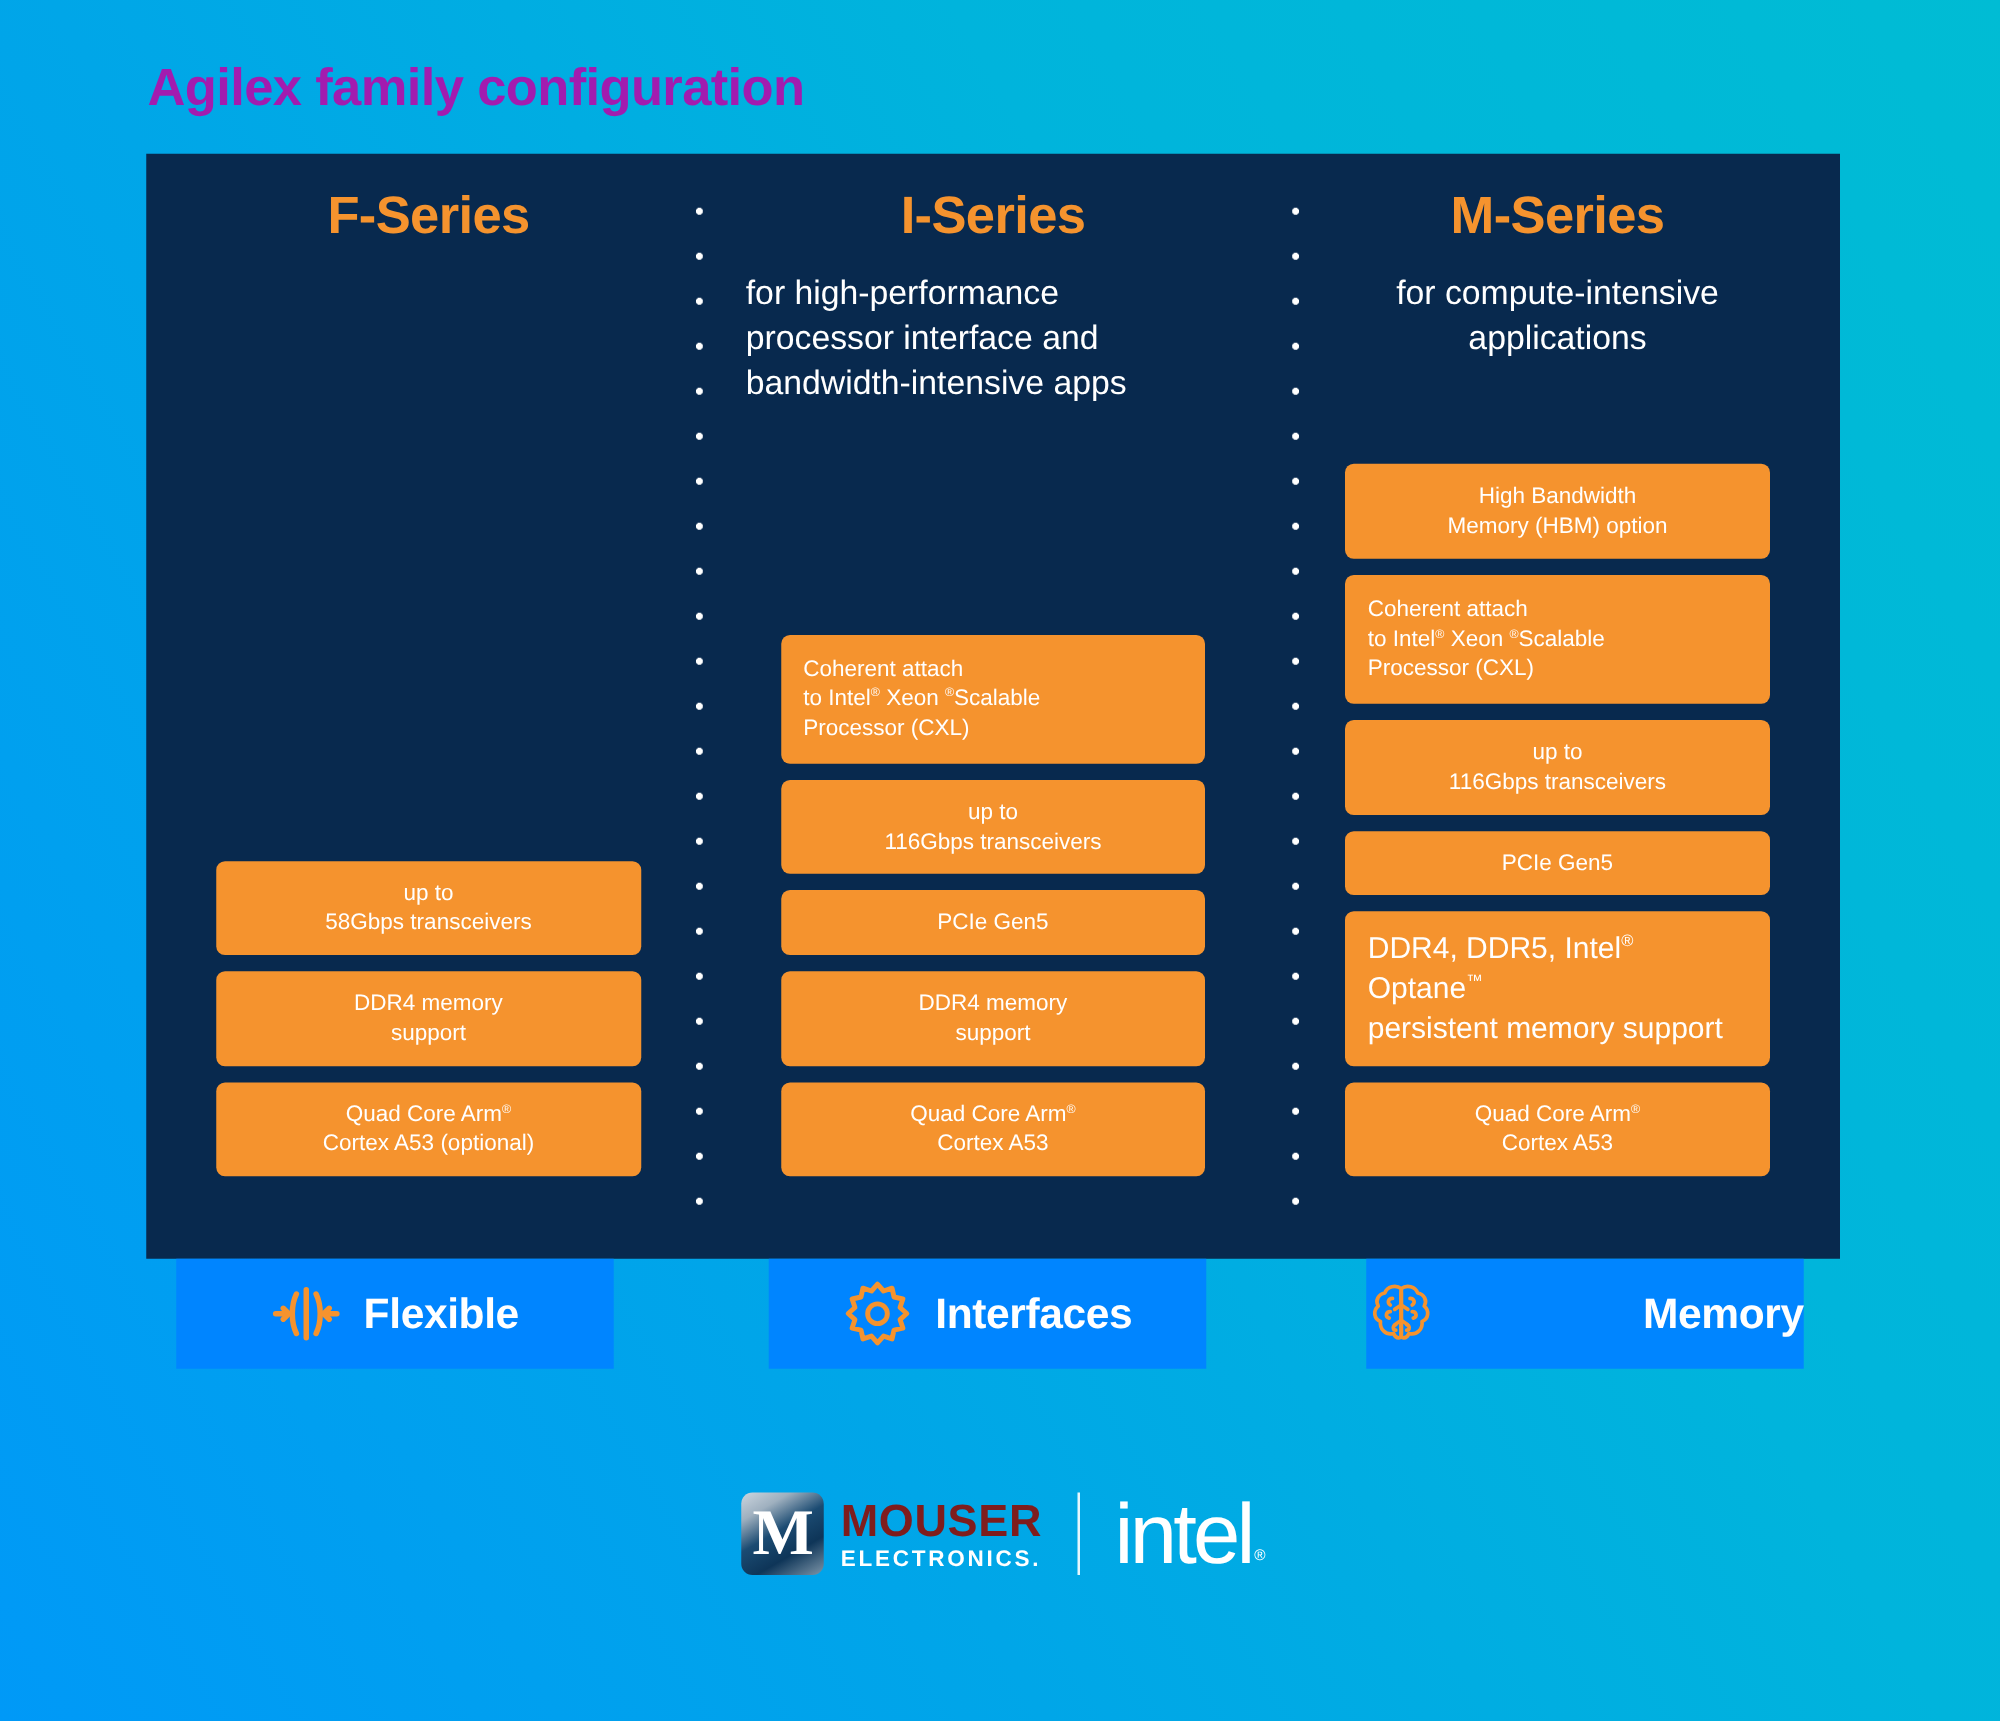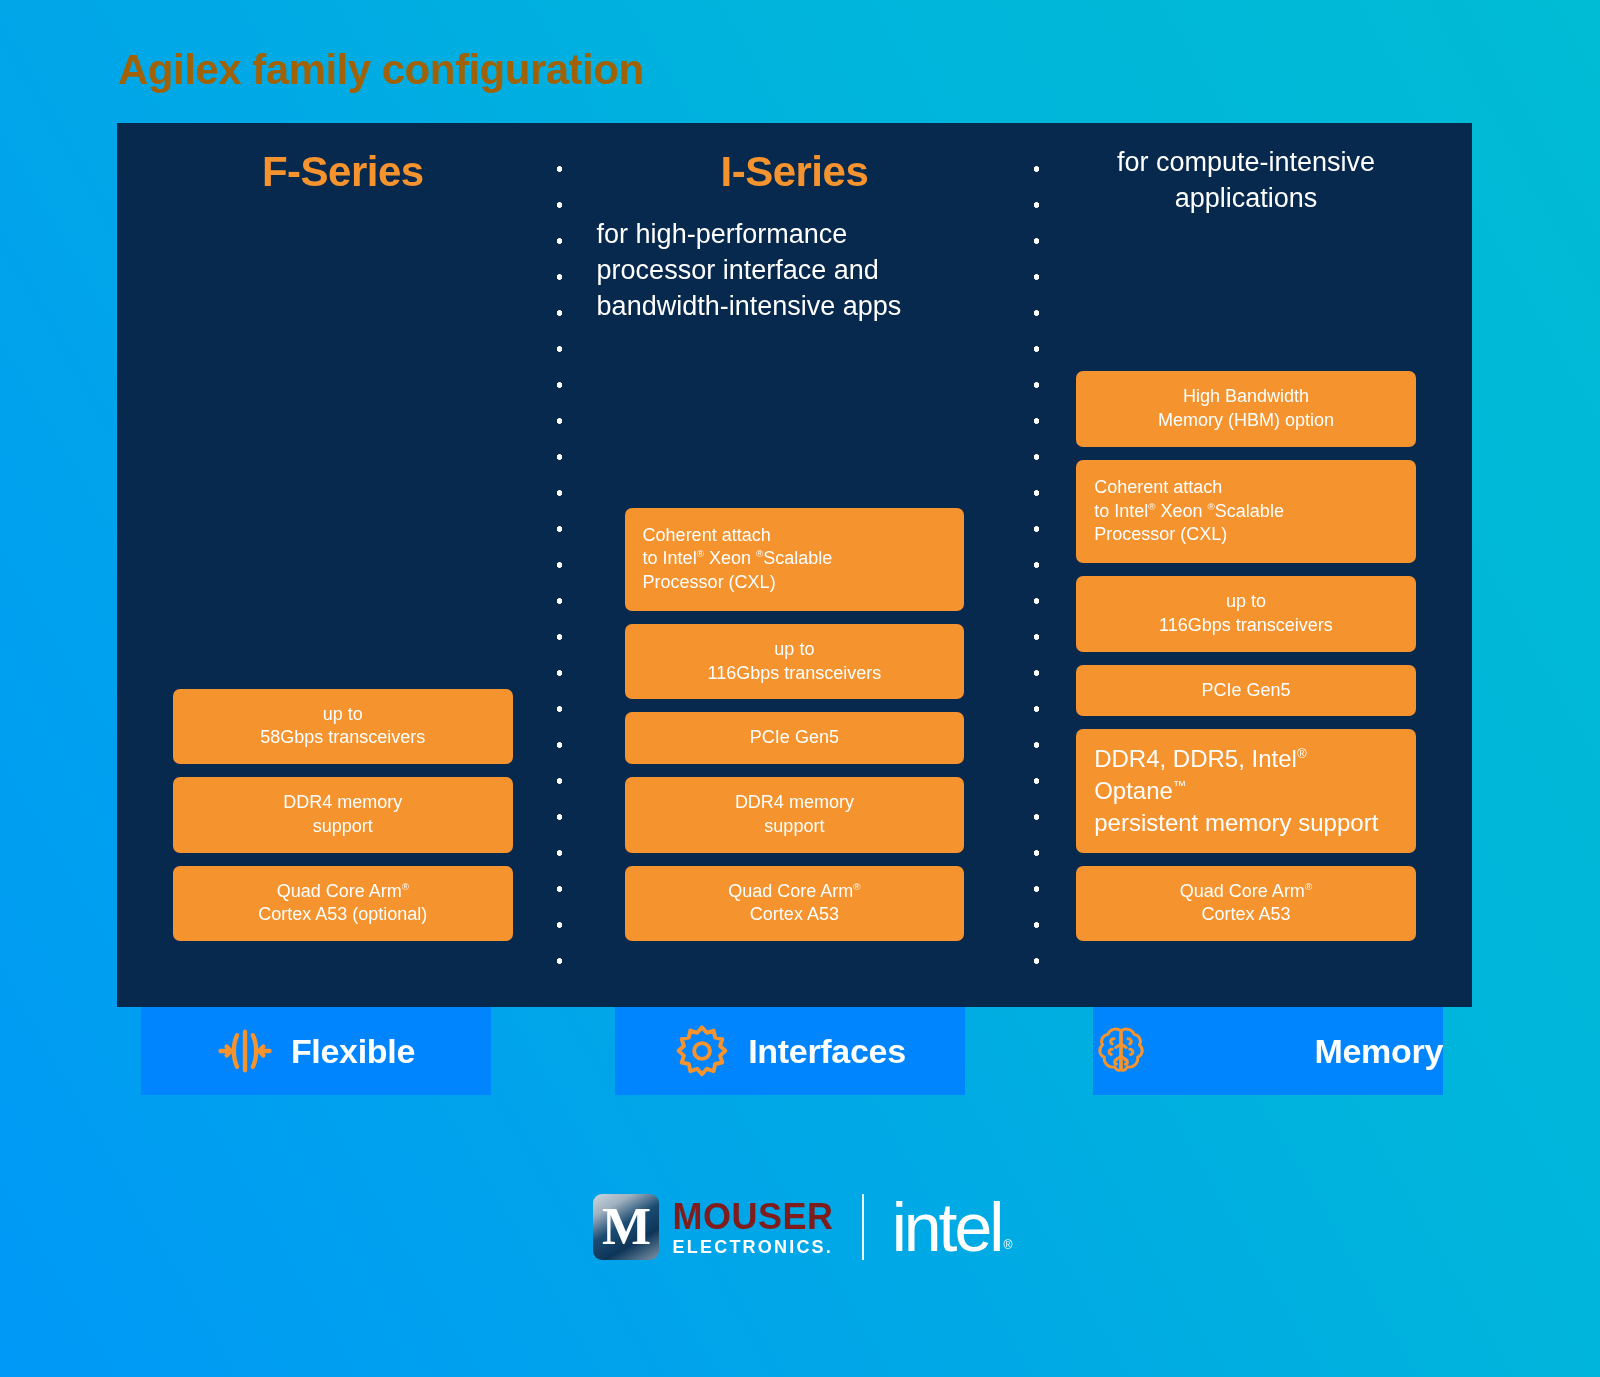--- a/index.html
+++ b/index.html
@@ -10,21 +10,21 @@
     position: relative;
     overflow: hidden;
   }
 
   
   .page-title{
     position:absolute;
     left:118px; top:46px;
     font-size:42px;
     font-weight:bold;
-    color:#a16207;
+    color:#a21caf;
     letter-spacing:-0.5px;
   }
 
   
   .panel{
     position:absolute;
     left:117px; top:123px;
     width:1355px; height:884px;
     background:#08294E;
   }
@@ -204,20 +204,21 @@
           <div class="box">up to<br>116Gbps transceivers</div>
           <div class="box">PCIe Gen5</div>
           <div class="box">DDR4 memory<br>support</div>
           <div class="box">Quad Core Arm<sup>®</sup><br>Cortex A53</div>
         </div>
       </div>
     </div>
 
     <div class="col">
       <div class="col-inner">
+        <div class="col-title">M-Series</div>
         <div class="col-desc">for compute-intensive<br>applications</div>
         <div class="boxes">
           <div class="box">High Bandwidth<br>Memory (HBM) option</div>
           <div class="box left tall">Coherent attach<br>to Intel<sup>®</sup> Xeon <sup>®</sup>Scalable<br>Processor (CXL)</div>
           <div class="box">up to<br>116Gbps transceivers</div>
           <div class="box">PCIe Gen5</div>
           <div class="box left small">DDR4, DDR5, Intel<sup>®</sup> Optane<sup>™</sup><br>persistent memory support</div>
           <div class="box">Quad Core Arm<sup>®</sup><br>Cortex A53</div>
         </div>
       </div>

